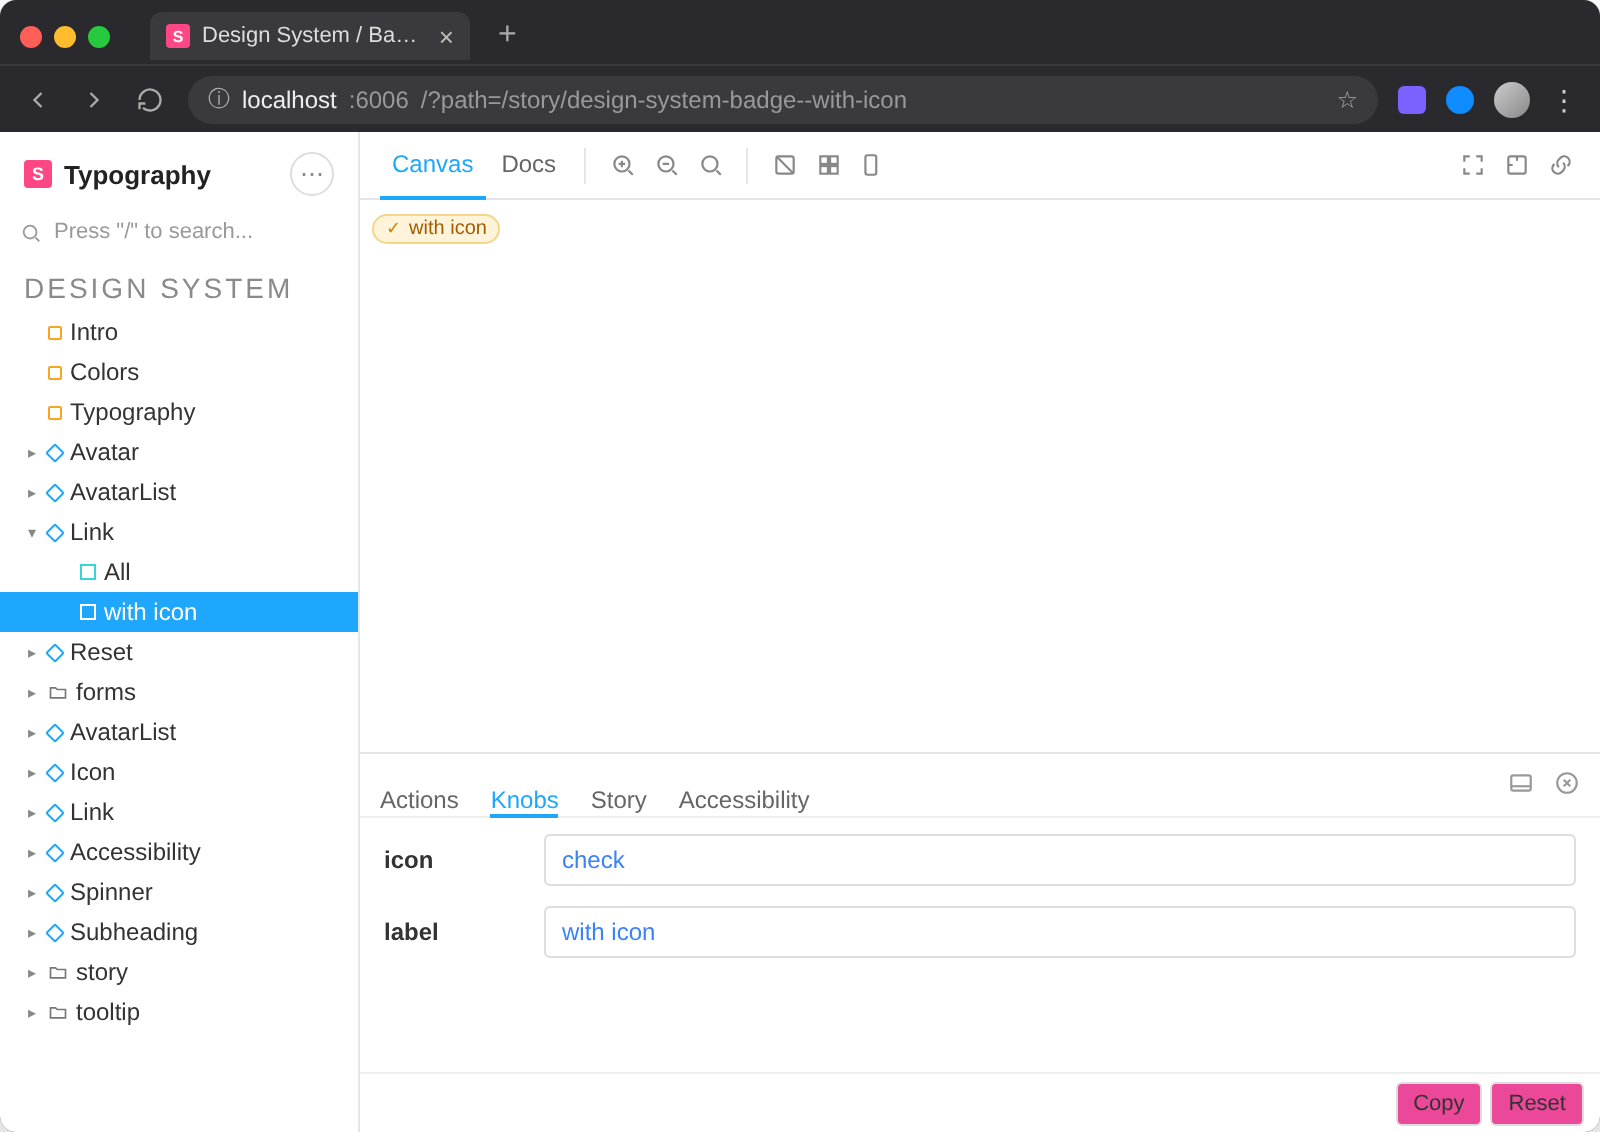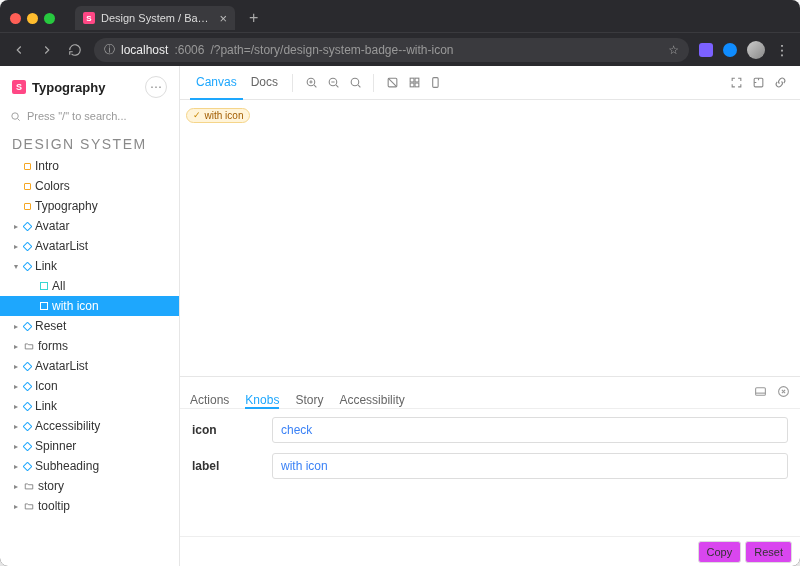--- a/index.html
+++ b/index.html
@@ -70,21 +70,21 @@
   .addons { height: 190px; border-top: 1px solid #e6e6e6; display: flex; flex-direction: column; }
   .addons-tabs { height: 32px; display: flex; align-items: center; padding: 0 10px; gap: 16px; font-size: 12px; color: #666; border-bottom: 1px solid #eee; }
   .addons-tabs .atab { height: 32px; display: flex; align-items: flex-end; border-bottom: 2px solid transparent; }
   .addons-tabs .atab.active { color: #1ea7fd; border-bottom-color: #1ea7fd; }
   .addons-tabs .right { margin-left: auto; display: flex; gap: 10px; color: #999; }
   .knobs { flex: 1; padding: 8px 12px; overflow: auto; }
   .knob-row { display: flex; align-items: center; margin-bottom: 10px; gap: 10px; }
   .knob-row label { width: 70px; font-size: 12px; color: #333; font-weight: 600; }
   .knob-row input { flex: 1; border: 1px solid #ddd; border-radius: 3px; height: 26px; padding: 0 8px; font-size: 12px; color: #3b82f6; outline: none; }
   .knobs-footer { height: 30px; border-top: 1px solid #eee; display: flex; align-items: center; justify-content: flex-end; padding: 0 8px; gap: 4px; }
-  .knobs-footer button { background: #d946ef; border: 1px solid #ddd; border-radius: 3px; font-size: 11px; color: #333; height: 22px; padding: 0 8px; }
+  .knobs-footer button { background: #ec4899; border: 1px solid #ddd; border-radius: 3px; font-size: 11px; color: #333; height: 22px; padding: 0 8px; }
 </style>
 </head>
 <body>
 
 <div class="window">
   <div class="chrome">
 
     <div class="titlebar">
       <div class="dot red"></div>
       <div class="dot yellow"></div>

